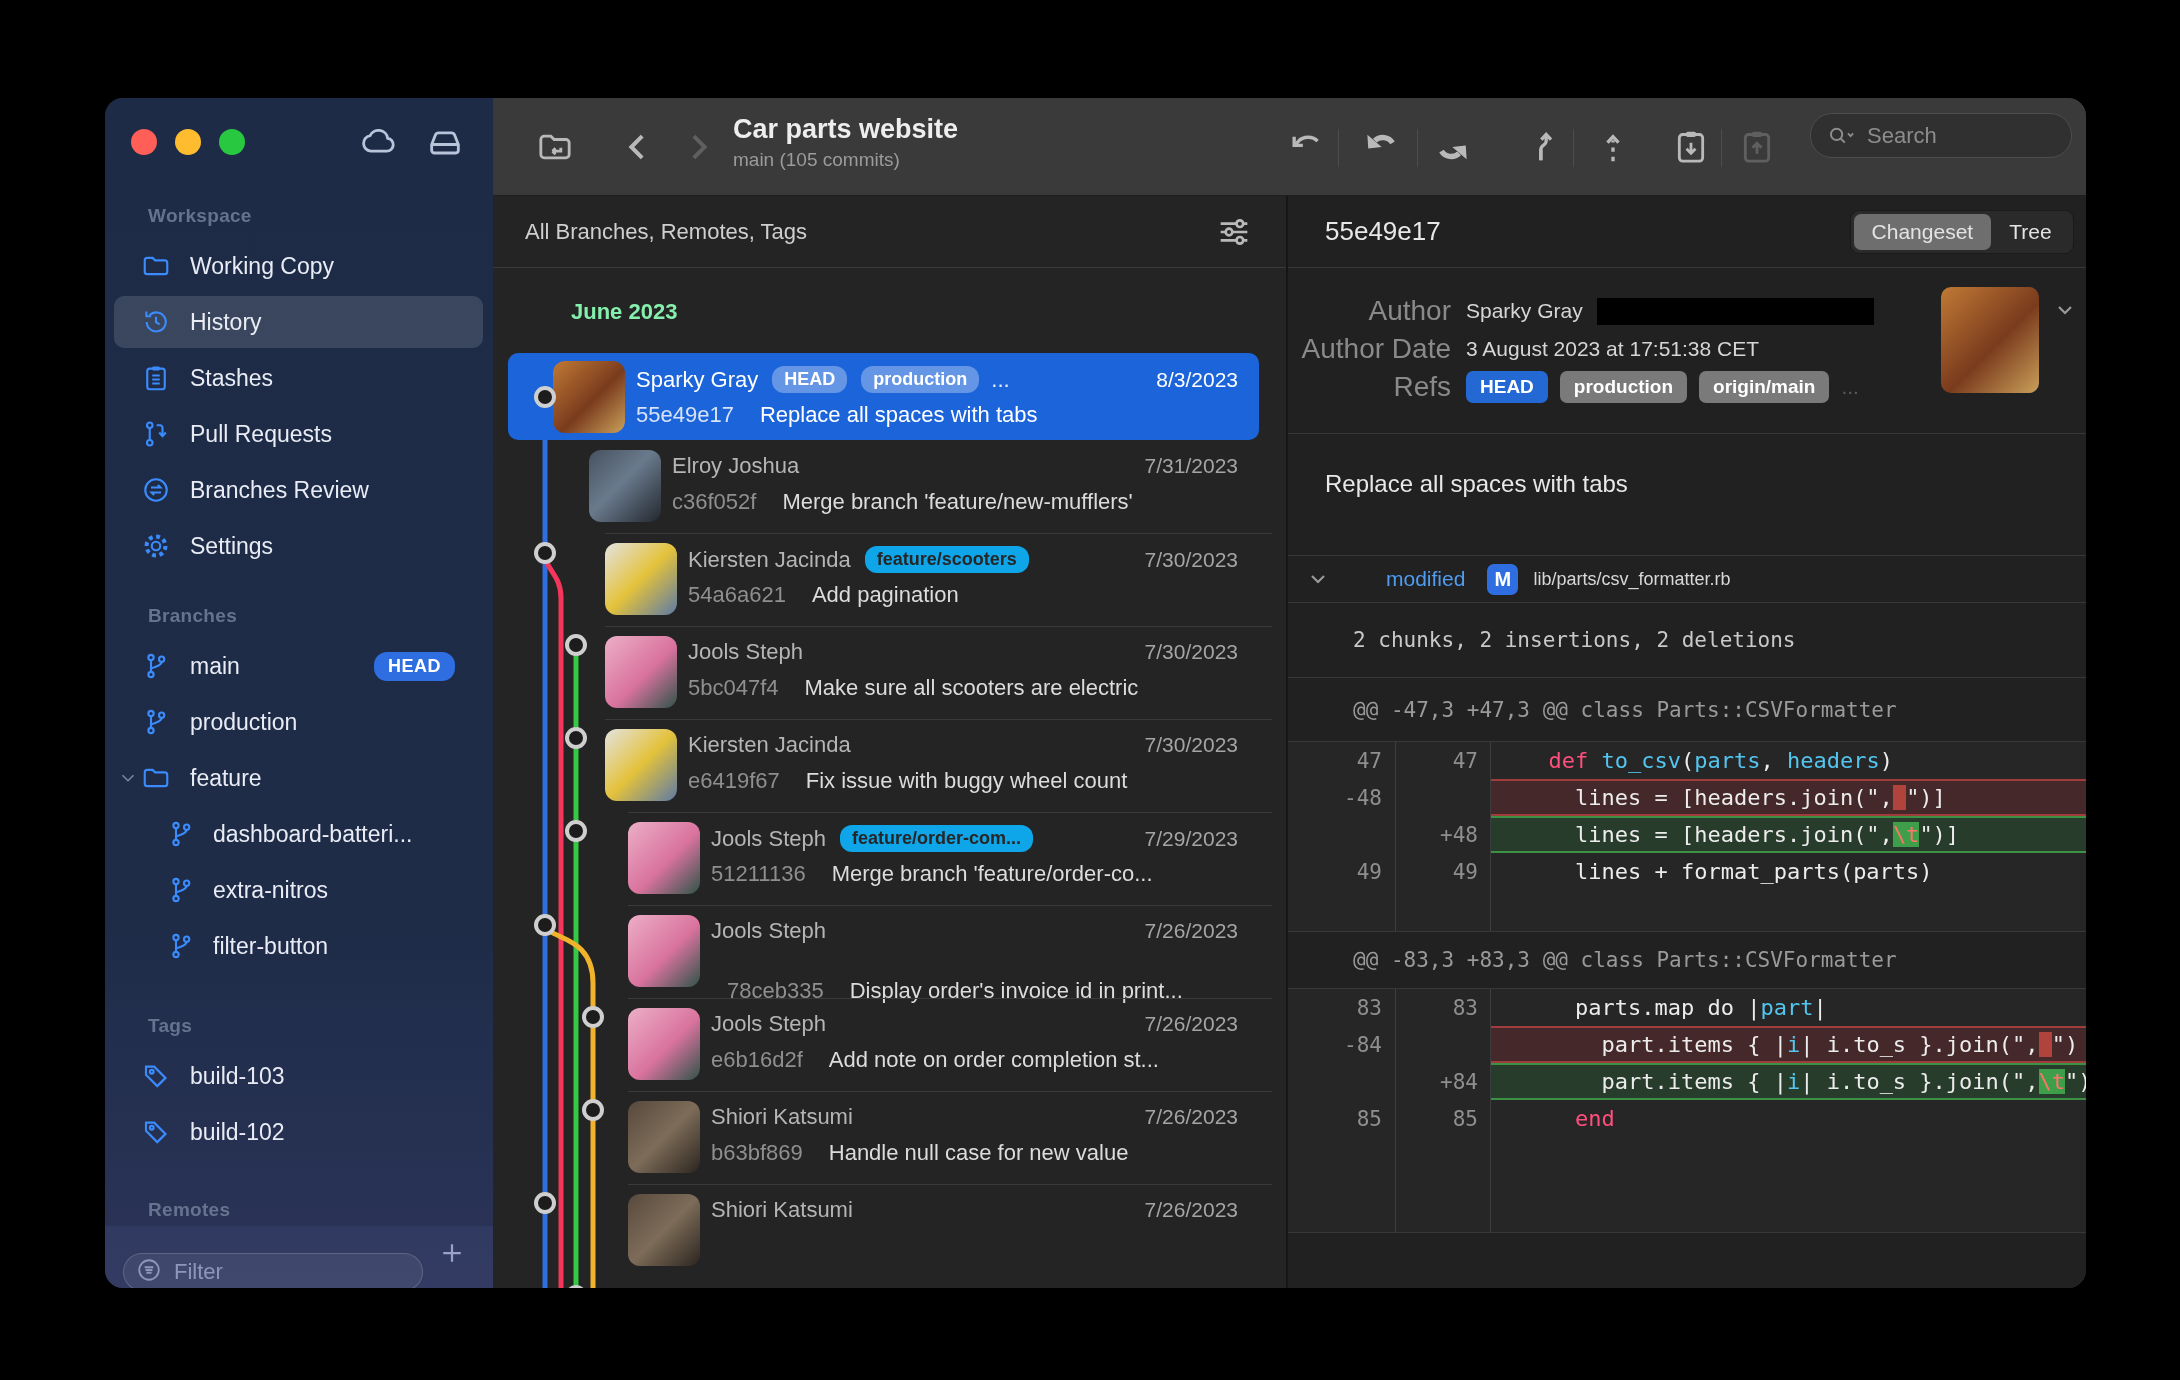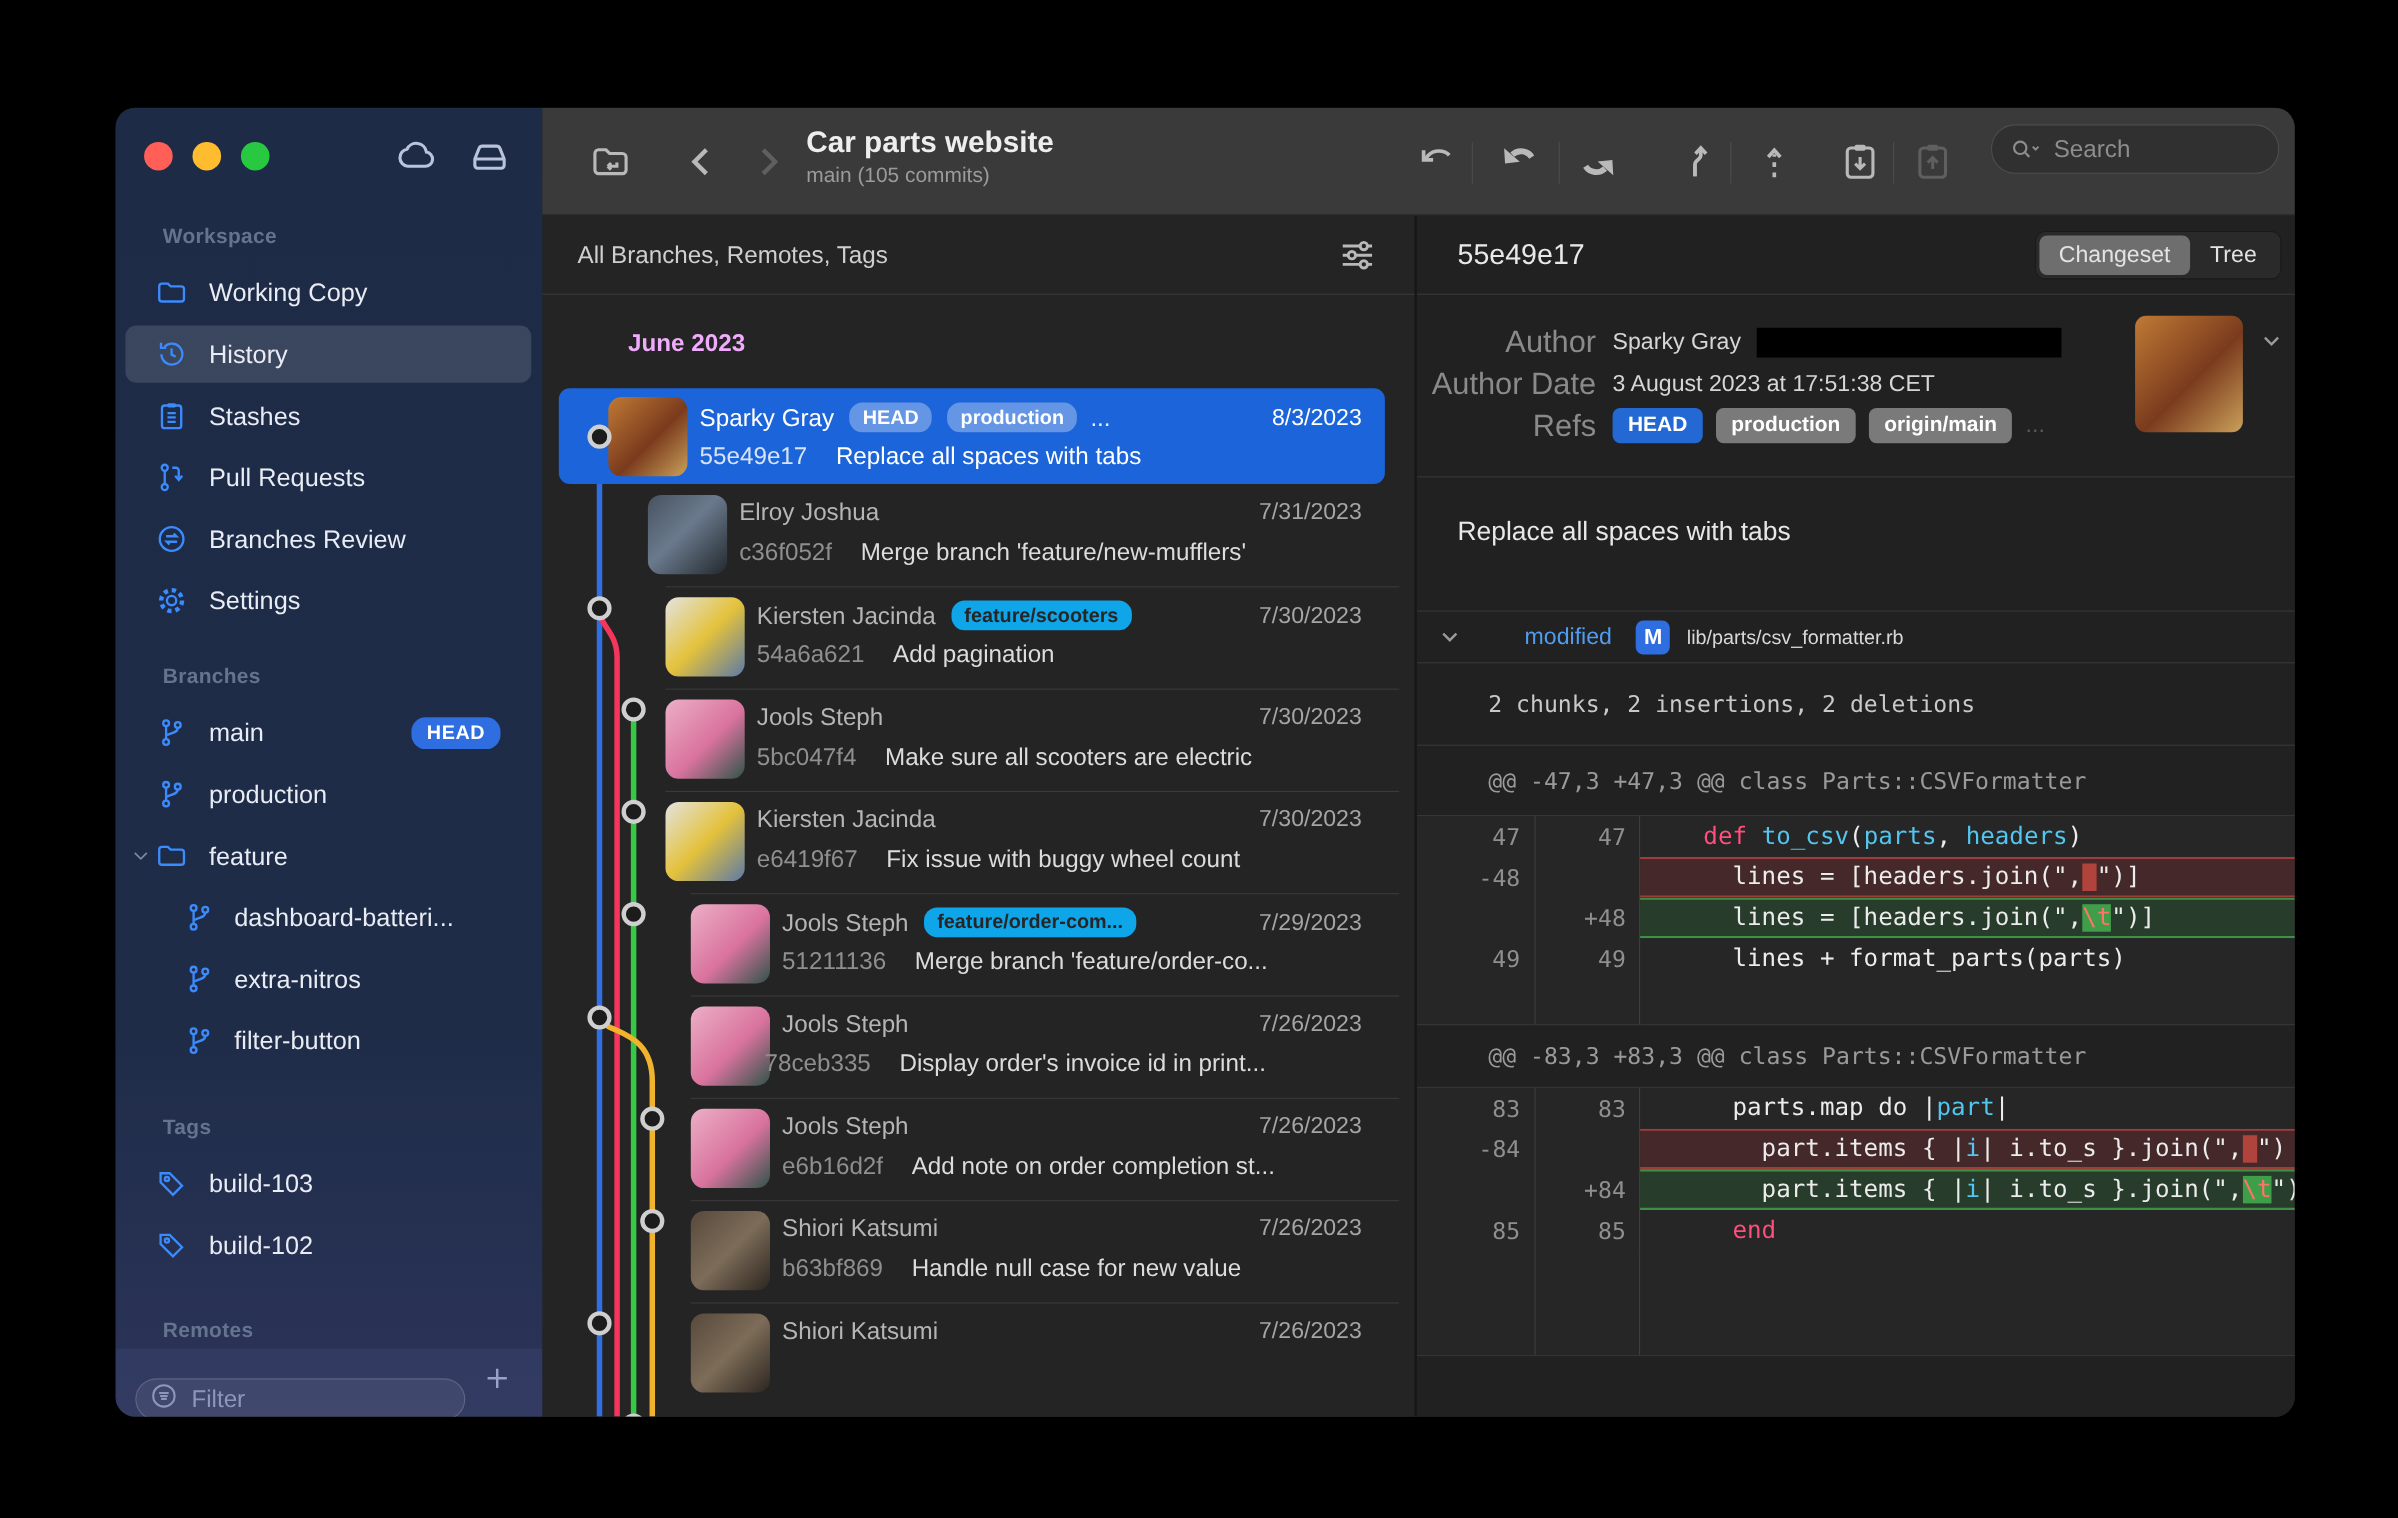--- a/index.html
+++ b/index.html
@@ -67,21 +67,21 @@
     display:flex;flex-direction:column;}
   .list-head{height:72px;flex:none;display:flex;align-items:center;padding:0 32px;
     border-bottom:1px solid #3a3a3a;}
   .list-head .t{font-size:22px;color:#cfcfcf;flex:1;}
   .list-head .sliders{width:40px;height:40px;color:#b9b9b9;}
   .list-body{flex:1;position:relative;overflow:hidden;}
   .graph-lines,.graph-nodes{position:absolute;left:0;top:0;pointer-events:none;}
   .graph-lines{z-index:1;} .graph-nodes{z-index:4;}
   .rows{position:relative;z-index:2;}
   .month{height:66px;display:flex;align-items:flex-end;padding:0 0 9px 78px;
-    font-size:22px;font-weight:bold;color:#f0abfc;}
+    font-size:22px;font-weight:bold;color:#86efac;}
   .commit{position:relative;height:93px;}
   .commit .divider{position:absolute;top:0;right:14px;height:1px;background:#3a3a3a;}
   .commit .av{position:absolute;top:10px;width:72px;height:72px;border-radius:12px;}
   .l1{position:absolute;top:13px;right:48px;display:flex;align-items:center;}
   .l1 .name{font-size:22px;color:#b5b5b5;}
   .l1 .badge{margin-left:14px;background:#0ea5e9;color:#262626;font-size:18px;font-weight:bold;
     padding:3px 12px;border-radius:12px;white-space:nowrap;}
   .l1 .date{margin-left:auto;font-size:21px;color:#a5a5a5;}
   .l1,.l2{left:0;}
   .l2{position:absolute;top:49px;display:flex;}
@@ -521,21 +521,21 @@
                   <span class="msg">Merge branch 'feature/order-co...</span>
                 </div>
               </div>
               <div class="commit">
                 <div class="divider" style="left: 135px;"></div>
                 <div class="av av-pinkcar" style="left: 135px;"></div>
                 <div class="l1" style="left: 218px;">
                   <span class="name">Jools Steph</span>
                   <span class="date">7/26/2023</span>
                 </div>
-                <div class="l2" style="left: 202px;">
+                <div class="l2" style="left: 234px; margin-top: 24px;">
                   <span class="hash">78ceb335</span>
                   <span class="msg">Display order's invoice id in print...</span>
                 </div>
               </div>
               <div class="commit">
                 <div class="divider" style="left: 135px;"></div>
                 <div class="av av-pinkcar" style="left: 135px;"></div>
                 <div class="l1" style="left: 218px;">
                   <span class="name">Jools Steph</span>
                   <span class="date">7/26/2023</span>

